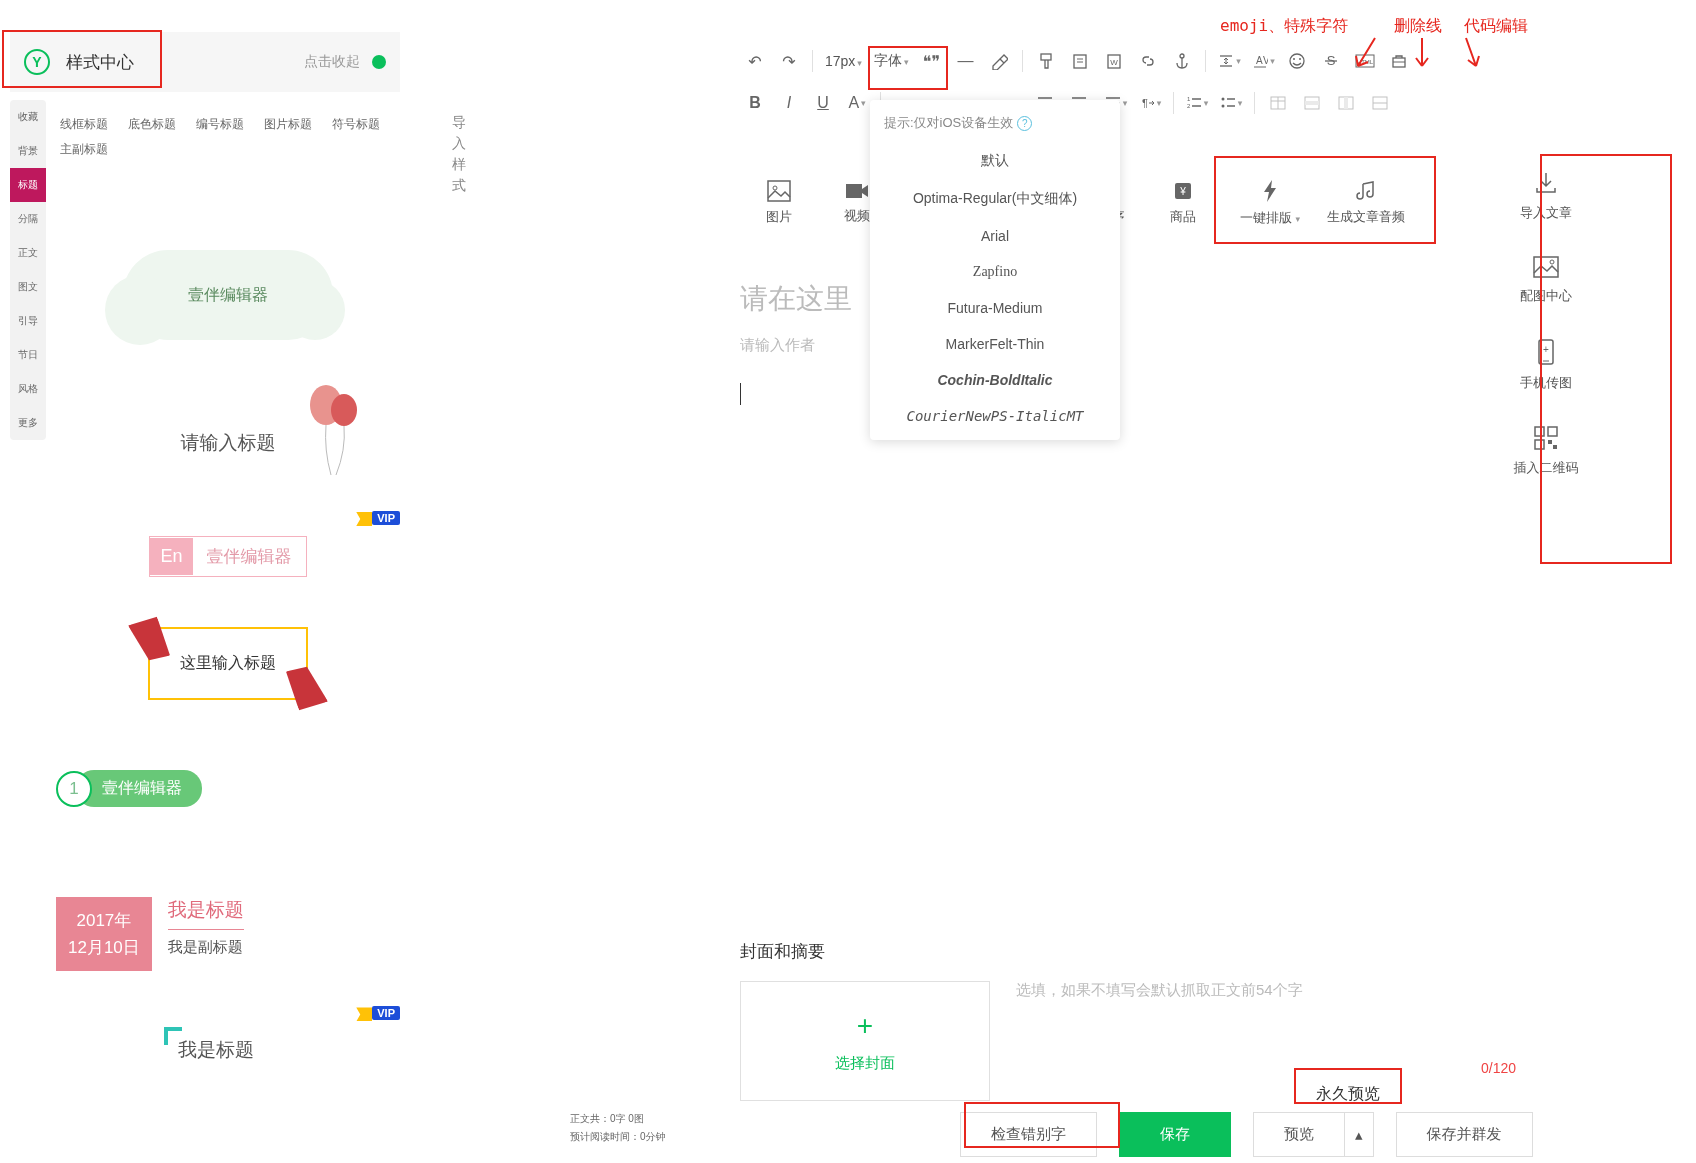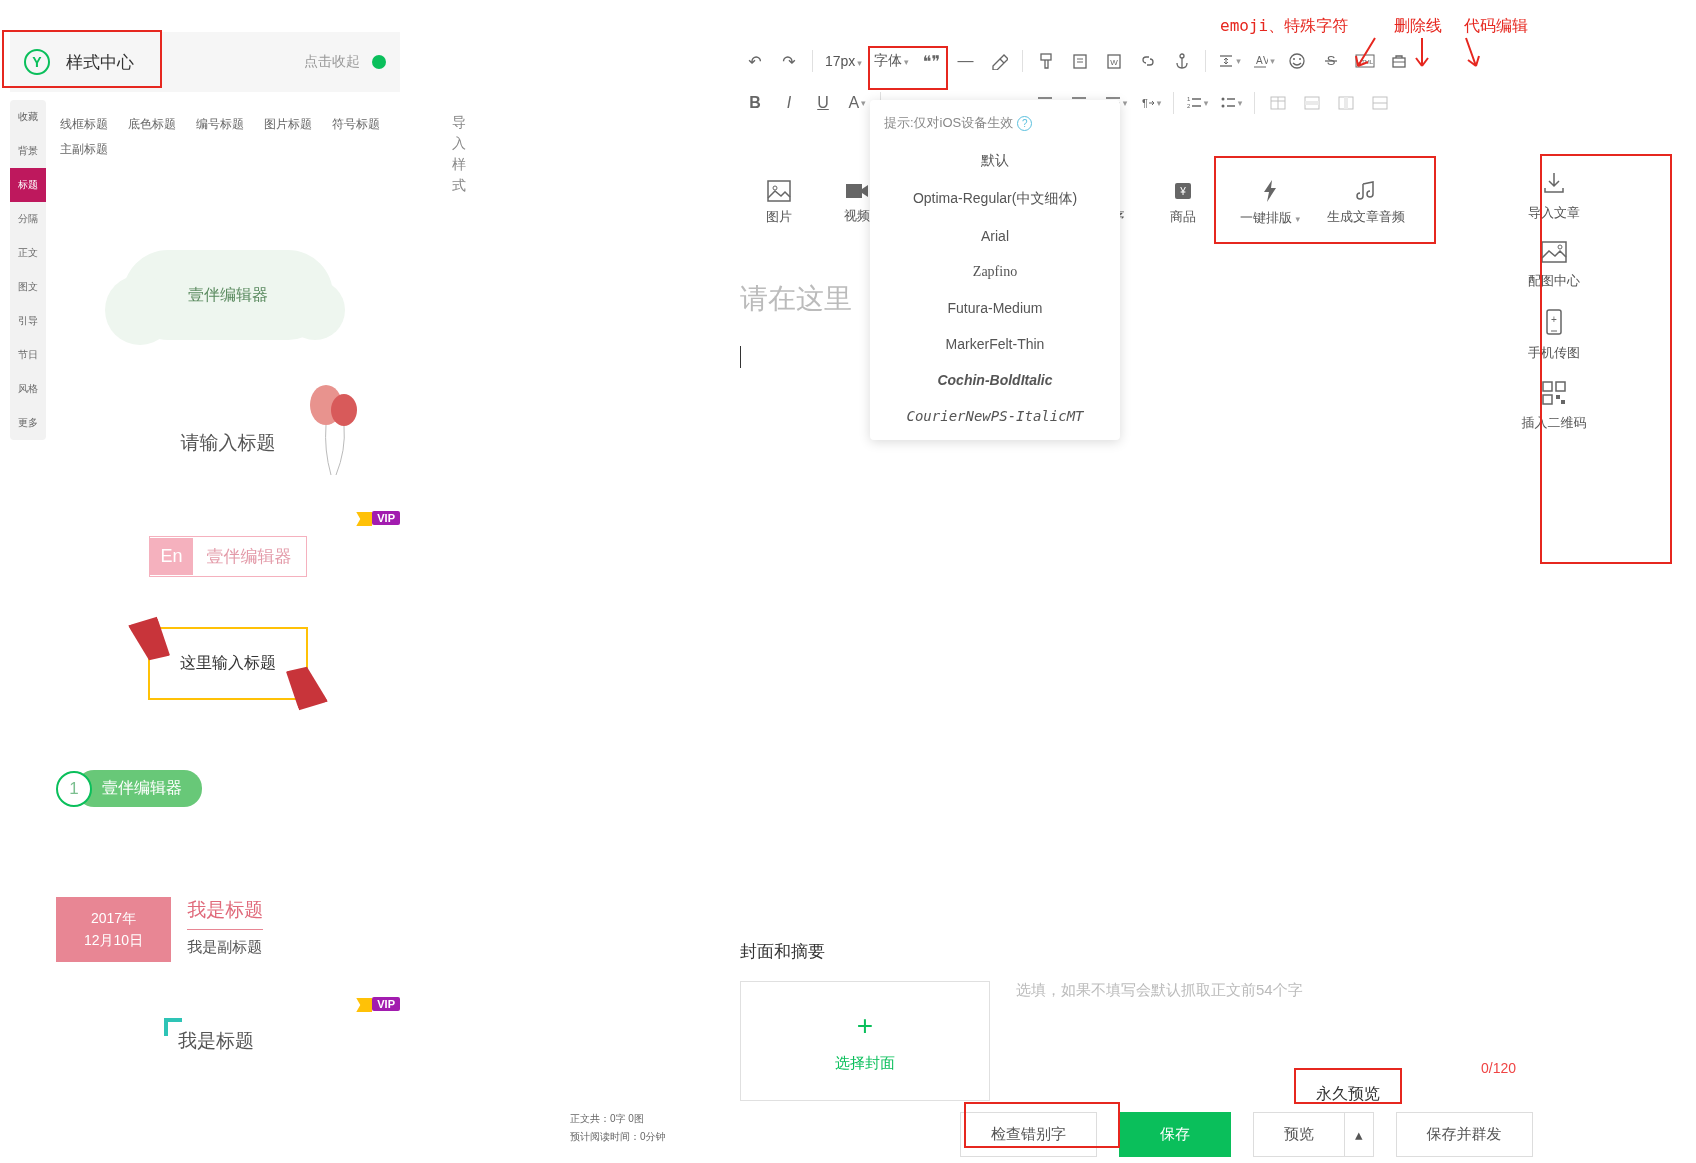--- a/index.html
+++ b/index.html
@@ -23,21 +23,21 @@
 
 
 .style-filters { position: absolute; left: 56px; top: 108px; width: 344px; display: flex; flex-wrap: wrap; gap: 8px 20px; padding: 8px 4px; }
 .style-filter { font-size: 12px; color: #666; cursor: pointer; }
 
 
 .style-panel { position: absolute; left: 56px; top: 200px; width: 344px; bottom: 0; overflow: hidden; }
 .preview-item { margin: 14px 0 50px; position: relative; text-align: center; }
 .vip-badge { position: absolute; right: 0; top: -24px; color: #fff; font-size: 11px; font-weight: bold; }
 .vip-badge::before { content: ""; display: inline-block; width: 16px; height: 14px; background: #ffc107; clip-path: polygon(0 0, 100% 0, 100% 100%, 0 100%, 25% 50%); margin-right: 0; vertical-align: middle; }
-.vip-badge span { background: #a21caf; padding: 1px 5px; border-radius: 2px; }
+.vip-badge span { background: #1d4ed8; padding: 1px 5px; border-radius: 2px; }
 
 .cloud-box { width: 210px; height: 90px; margin: 0 auto; background: #eef6ef; border-radius: 50px; display: flex; align-items: center; justify-content: center; font-size: 16px; color: #5a8a5f; position: relative; }
 .cloud-box::before, .cloud-box::after { content: ""; position: absolute; background: #eef6ef; border-radius: 50%; }
 .cloud-box::before { width: 70px; height: 70px; left: -18px; top: 25px; }
 .cloud-box::after { width: 60px; height: 60px; right: -12px; top: 30px; }
 
 .balloon-title { font-size: 19px; color: #555; display: inline-block; position: relative; }
 .balloon { position: absolute; right: -90px; top: -50px; }
 .balloon-svg { width: 60px; height: 100px; }
 
@@ -48,21 +48,21 @@
 .ribbon-title { display: inline-block; border: 2px solid #ffc107; padding: 24px 30px; font-size: 16px; position: relative; }
 .ribbon-corner { position: absolute; width: 30px; height: 45px; background: #c8343a; }
 .rc-tl { top: -12px; left: -14px; transform: rotate(-25deg); clip-path: polygon(0 0, 100% 10%, 85% 100%, 15% 90%); }
 .rc-br { bottom: -12px; right: -14px; transform: rotate(-25deg); clip-path: polygon(15% 0, 85% 10%, 100% 100%, 0 90%); }
 
 .num-title { display: flex; align-items: center; gap: 0; }
 .num-circle { width: 36px; height: 36px; border: 2px solid #0abf5b; border-radius: 50%; display: flex; align-items: center; justify-content: center; color: #7bbf8f; font-size: 17px; background: #fff; z-index: 2; }
 .num-pill { background: #68c878; color: #fff; padding: 8px 20px 8px 26px; border-radius: 18px; margin-left: -16px; font-size: 16px; }
 
 .date-title { display: flex; align-items: flex-start; }
-.date-box { background: #e88694; color: #fff; padding: 10px 28px; font-size: 14px; text-align: center; line-height: 1.6; }
+.date-box { background: #e88694; color: #fff; padding: 10px 12px; font-size: 17px; text-align: center; line-height: 1.6; }
 .date-right { margin-left: 16px; }
 .date-main { color: #e06a7b; font-size: 19px; border-bottom: 1px solid #e88694; padding-bottom: 6px; margin-bottom: 8px; }
 .date-sub { color: #555; font-size: 15px; }
 
 .bracket-title { display: inline-block; font-size: 19px; color: #555; position: relative; padding: 6px 2px; }
 .bracket-title::before { content: ""; position: absolute; left: -12px; top: -4px; width: 14px; height: 14px; border-top: 4px solid #2ec4b6; border-left: 4px solid #2ec4b6; }
 
 
 .import-style { position: absolute; left: 450px; top: 112px; width: 18px; font-size: 14px; color: #888; line-height: 1.5; text-align: center; }
 
@@ -84,21 +84,21 @@
 .insert-btn.wide { width: 96px; }
 .insert-icon { font-size: 22px; color: #666; }
 .insert-label { font-size: 13px; }
 
 .editor-body { position: absolute; left: 740px; top: 280px; width: 640px; }
 .editor-title-ph { font-size: 28px; color: #bbb; }
 .editor-author-ph { font-size: 15px; color: #bbb; margin-top: 18px; }
 .editor-cursor { width: 1px; height: 22px; background: #333; margin-top: 28px; }
 
 
-.right-panel { position: absolute; right: 92px; top: 170px; width: 100px; display: flex; flex-direction: column; gap: 18px; }
+.right-panel { position: absolute; right: 100px; top: 170px; width: 100px; display: flex; flex-direction: column; gap: 33px; }
 .right-btn { display: flex; flex-direction: column; align-items: center; gap: 8px; cursor: pointer; color: #555; }
 .right-icon { font-size: 24px; color: #666; }
 .right-label { font-size: 13px; }
 
 
 .cover-section { position: absolute; left: 740px; top: 940px; }
 .cover-title { font-size: 17px; color: #333; margin-bottom: 18px; }
 .cover-row { display: flex; gap: 26px; }
 .cover-upload { width: 250px; height: 120px; border: 1px solid #e0e0e0; display: flex; flex-direction: column; align-items: center; justify-content: center; gap: 12px; cursor: pointer; }
 .cover-plus { font-size: 28px; color: #0abf5b; font-weight: 300; }
@@ -475,20 +475,21 @@
         <svg width="22" height="22" viewBox="0 0 22 22">
           <path d="M8 4 L8 16 A3 3 0 1 1 5 13 M8 4 L18 2 L18 14 A3 3 0 1 1 15 11" fill="none" stroke="#666" stroke-width="1.5"></path>
         </svg>
       </span>
     <span class="insert-label">生成文章音频</span>
   </div>
 </div>
 
 <div class="editor-body">
   <div class="editor-title-ph">请在这里</div>
+  <div class="editor-author-ph">请输入作者</div>
   <div class="editor-cursor"></div>
 </div>
 
 <div class="right-panel">
   <div class="right-btn">
     <span class="right-icon">
         <svg width="26" height="26" viewBox="0 0 26 26">
           <path d="M13 3 L13 15 M8 11 L13 16 L18 11 M4 18 L4 22 L22 22 L22 18" fill="none" stroke="#666" stroke-width="1.5"></path>
         </svg>
       </span>

